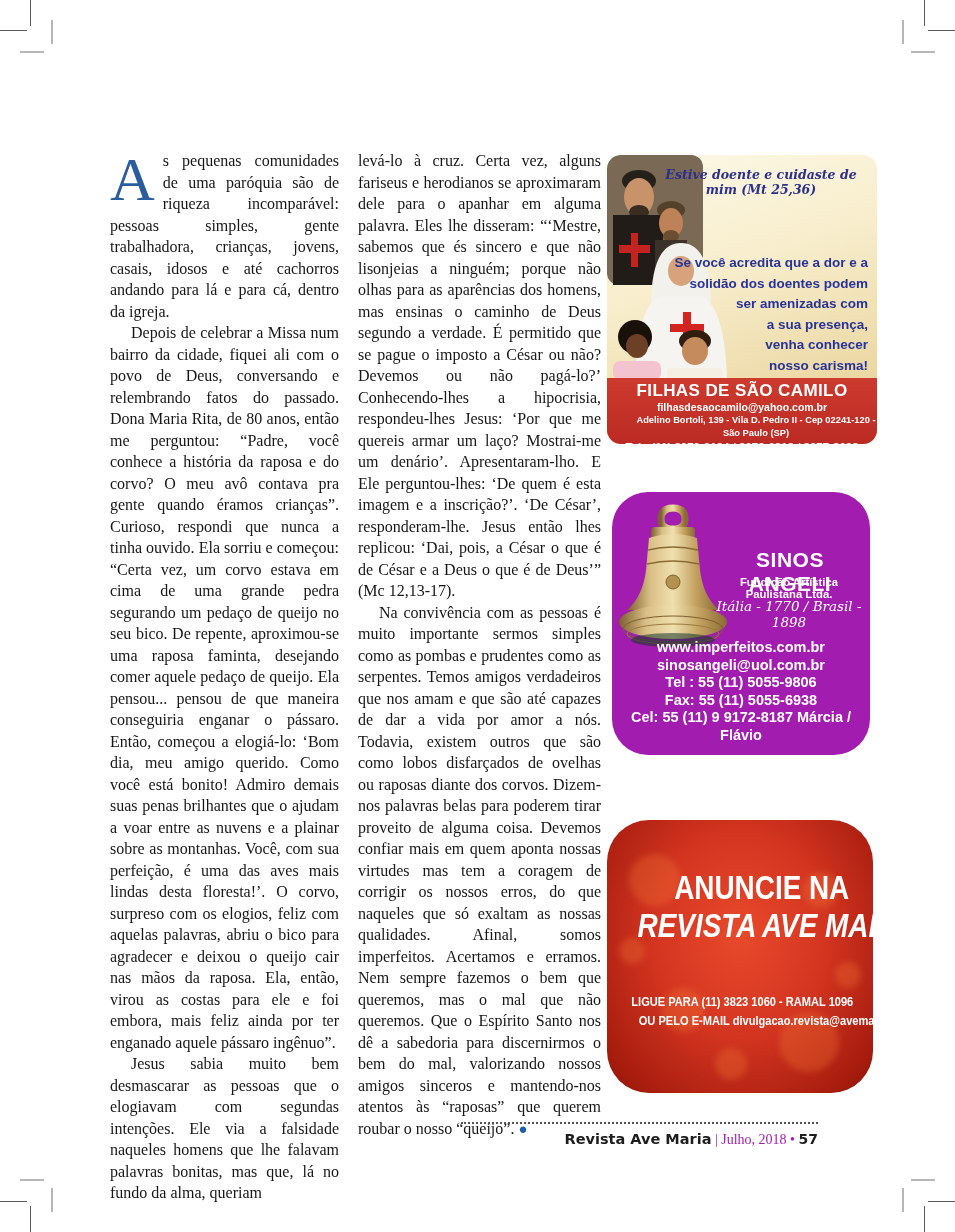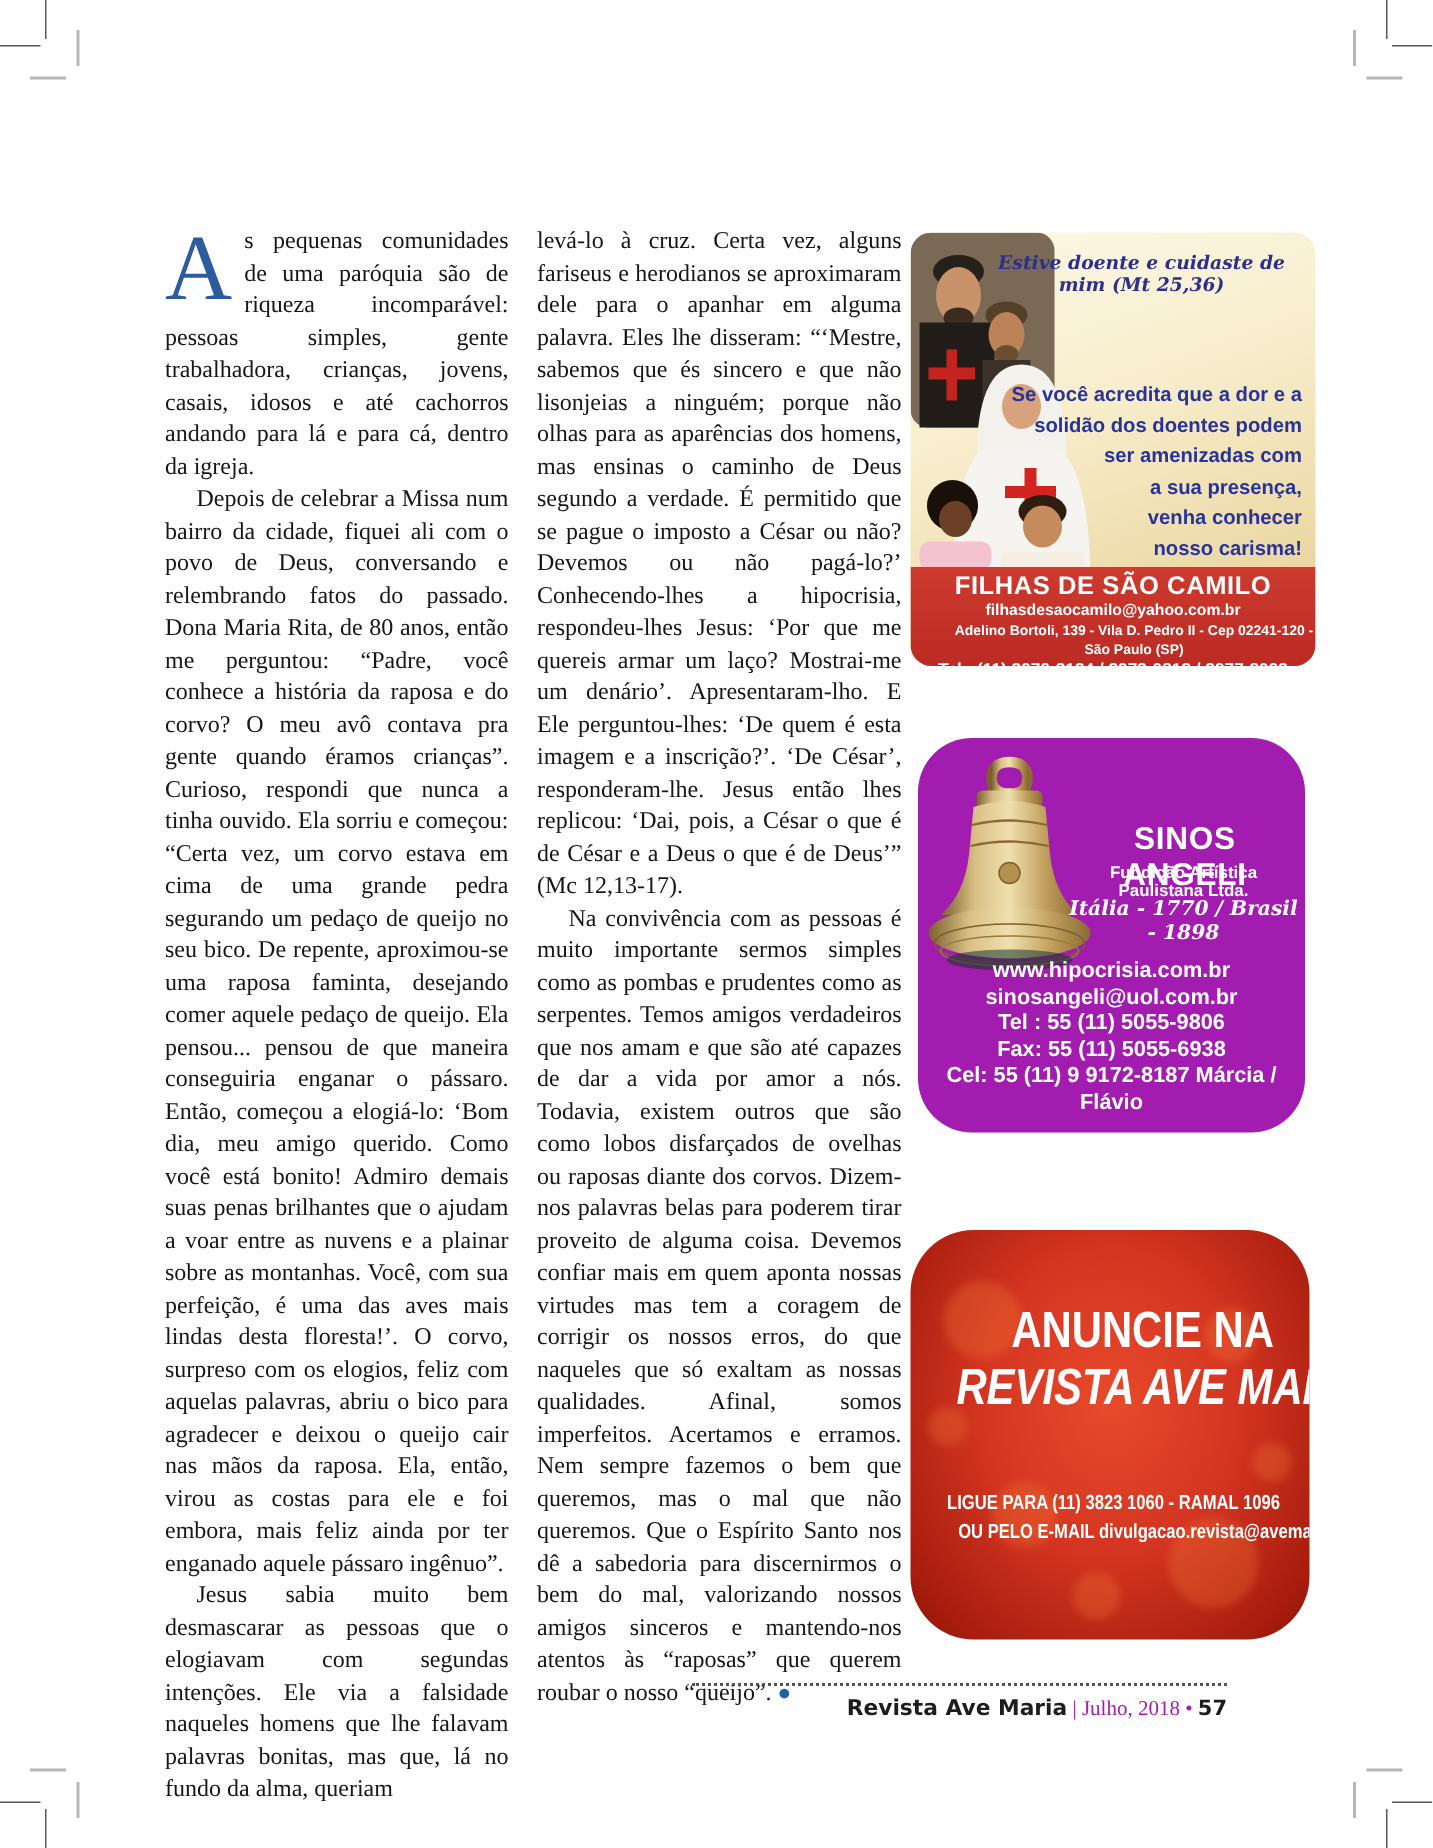--- a/index.html
+++ b/index.html
@@ -40,21 +40,21 @@
 
   
   .ad-sinos{position:absolute;left:612px;top:492px;width:258px;height:263px;border-radius:36px;
             overflow:hidden;background:#a21caf;color:#fff;font-family:"Liberation Sans",sans-serif;}
   .bell{position:absolute;left:2px;top:10px;}
   .sinos-title{position:absolute;top:56px;left:102px;right:4px;text-align:center;
                font-size:21px;font-weight:bold;letter-spacing:.5px;}
   .sinos-subtitle{position:absolute;top:84px;left:100px;right:4px;text-align:center;
                   font-size:11.3px;font-weight:bold;}
   .sinos-heritage{position:absolute;top:106px;left:100px;right:4px;text-align:center;
-                  font-family:"DejaVu Serif",serif;font-style:italic;font-weight:bold;font-size:13.5px;}
+                  font-family:"DejaVu Serif",serif;font-style:italic;font-weight:normal;font-size:13.5px;}
   .sinos-contacts{position:absolute;left:0;right:0;bottom:11px;text-align:center;
                   font-weight:bold;font-size:14.5px;line-height:17.5px;}
 
   
   .ad-anuncie{position:absolute;left:607px;top:820px;width:266px;height:273px;border-radius:42px;
               overflow:hidden;color:#fff;font-family:"Liberation Sans",sans-serif;
               background:radial-gradient(ellipse at 50% 42%,#e84a2b 0%,#d43521 45%,#a81d0e 85%,#8d1409 100%);}
   .bokeh{position:absolute;border-radius:50%;background:rgba(255,140,60,.25);filter:blur(3px);}
   .condensed{display:inline-block;transform:scaleX(.82);transform-origin:50% 50%;white-space:nowrap;}
   .anuncie-l1{position:absolute;top:48px;left:0;right:0;text-align:center;font-size:34px;font-weight:bold;padding-left:44px;}
@@ -163,21 +163,21 @@
       <circle cx="59" cy="80" r="7" fill="#b3914f" stroke="#7d5f2e"></circle>
       <ellipse cx="59" cy="120" rx="54" ry="17" fill="url(#gold)"></ellipse>
       <ellipse cx="59" cy="127" rx="50" ry="13" fill="none" stroke="#7d5f2e" stroke-width="1"></ellipse>
       <ellipse cx="59" cy="132" rx="46" ry="10" fill="none" stroke="#9a7a3e" stroke-width="1"></ellipse>
       <ellipse cx="59" cy="138" rx="42" ry="7" fill="#123529" opacity="0.55"></ellipse>
     </svg>
     <div class="sinos-title">SINOS ANGELI</div>
     <div class="sinos-subtitle">Fundição Artística Paulistana Ltda.</div>
     <div class="sinos-heritage">Itália - 1770 / Brasil - 1898</div>
     <div class="sinos-contacts">
-      <div>www.hipocrisia.com.br</div>
+      <div>www.imperfeitos.com.br</div>
       <div>sinosangeli@uol.com.br</div>
       <div>Tel : 55 (11) 5055-9806</div>
       <div>Fax: 55 (11) 5055-6938</div>
       <div>Cel: 55 (11) 9 9172-8187 Márcia / Flávio</div>
     </div>
   </div>
 
   <div class="ad-anuncie">
     <div class="bokeh" style="left:22px;top:34px;width:52px;height:52px;"></div>
     <div class="bokeh" style="left:196px;top:52px;width:36px;height:36px;"></div>

